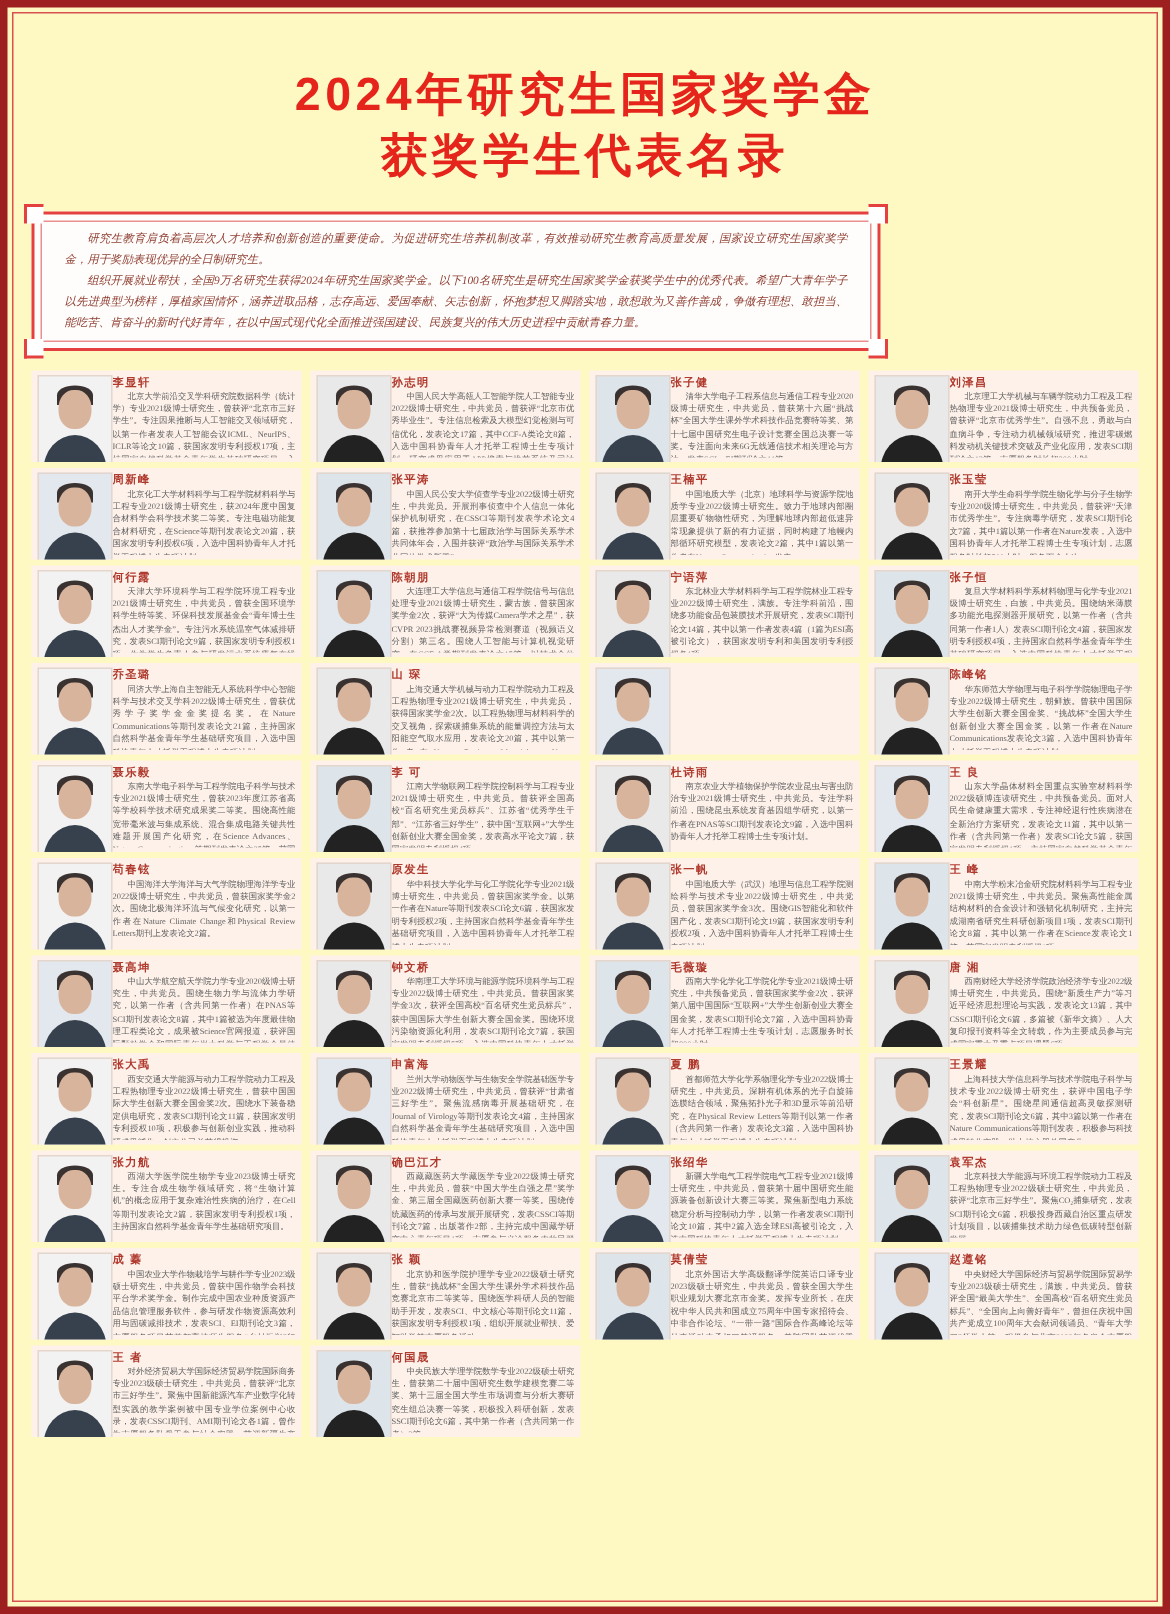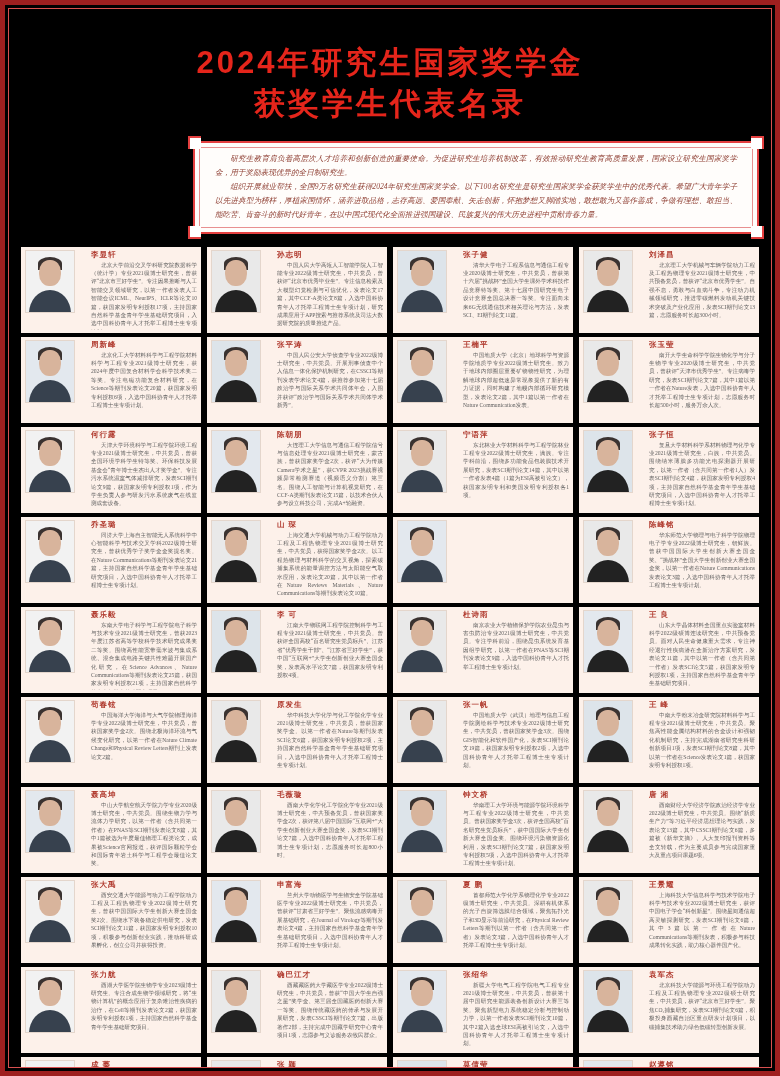--- a/index.html
+++ b/index.html
@@ -1,31 +1,31 @@
 <!DOCTYPE html>
 <html><head>
 <meta charset="utf-8">
 <style>
   * { margin:0; padding:0; box-sizing:border-box; }
   html,body { width:780px; height:1076px; background:#fff; font-family:"Liberation Sans","DejaVu Sans",sans-serif; }
   .frame {
-    width:780px; height:1076px; background:#000000;
+    width:780px; height:1076px; background:#fef9c3;
     border:5px solid #9e1f1f; padding:3px; overflow:hidden;
   }
   .frame-inner {
     width:100%; height:100%; border:1px solid #d85050; padding:8px 12px 6px 12px; overflow:hidden;
   }
   
   .title-block { text-align:center; margin-top:26px; }
   .title-line {
     color:#e5251b; font-weight:bold; font-size:31px; line-height:1.32;
     letter-spacing:3px; font-family:"Liberation Sans","DejaVu Sans",sans-serif;
   }
   
-  .intro-wrap { display:flex; justify-content:flex-end; margin-top:16px; }
+  .intro-wrap { display:flex; justify-content:flex-start; margin-top:16px; }
   .intro-box {
     position:relative; width:566px; border:2px solid #e44040; background:#fffdfb;
     padding:9px 20px 10px 20px;
   }
   .intro-box::before {
     content:""; position:absolute; left:4px; top:4px; right:4px; bottom:4px;
     border:1px solid #e89090; pointer-events:none;
   }
   .corner { position:absolute; width:13px; height:13px; border:2px solid #e44040; background:#fff; }
   .corner.tl { left:-7px; top:-7px; border-right:none; border-bottom:none; }
@@ -35,21 +35,21 @@
   .intro-box p {
     font-size:7.6px; line-height:1.85; color:#8f3f33; text-indent:2em;
     text-align:justify; font-family:"Liberation Serif","DejaVu Serif",serif; font-style:italic;
   }
   
   .grid {
     margin-top:13px; display:grid; grid-template-columns:repeat(4,1fr);
     column-gap:6px; row-gap:4px;
   }
   .entry {
-    background:#fdf1ea; height:86px; padding:3px 4px; display:flex; gap:16px; overflow:hidden;
+    background:#fdf1ea; height:61px; padding:3px 4px; display:flex; gap:0; overflow:hidden;
   }
   .photo {
     flex:0 0 50px; height:63px; position:relative; overflow:hidden; background:#e9e9e9;
     border:1px solid #e4d6cc;
   }
   .entry:nth-child(3n) .photo { background:#dde4ea; }
   .entry:nth-child(4n+1) .photo { background:#f2f2f2; }
   .entry:nth-child(5n) .photo { background:#e3e8ee; }
   .head { position:absolute; left:50%; top:9px; transform:translateX(-50%);
     width:22px; height:26px; border-radius:46%; background:#d8b49c; }
@@ -386,44 +386,44 @@
     </div>
   </div>
 
   <div class="entry">
     <div class="photo">
       <span class="hair"></span>
       <span class="head"></span>
       <span class="suit"></span>
     </div>
     <div class="txt">
+      <div class="name">钟文桥</div>
+      <div class="desc">华南理工大学环境与能源学院环境科学与工程专业2022级博士研究生，中共党员。曾获国家奖学金3次，获评全国高校“百名研究生党员标兵”，获中国国际大学生创新大赛全国金奖。围绕环境污染物资源化利用，发表SCI期刊论文7篇，获国家发明专利授权5项，入选中国科协青年人才托举工程博士生专项计划。</div>
+    </div>
+  </div>
+
+  <div class="entry">
+    <div class="photo">
+      <span class="hair"></span>
+      <span class="head"></span>
+      <span class="suit"></span>
+    </div>
+    <div class="txt">
       <div class="name">毛薇璇</div>
       <div class="desc">西南大学化学化工学院化学专业2021级博士研究生，中共预备党员，曾获国家奖学金2次，获评第八届中国国际“互联网+”大学生创新创业大赛全国金奖，发表SCI期刊论文7篇，入选中国科协青年人才托举工程博士生专项计划，志愿服务时长超800小时。</div>
     </div>
   </div>
 
   <div class="entry">
     <div class="photo">
       <span class="hair"></span>
       <span class="head"></span>
       <span class="suit"></span>
     </div>
     <div class="txt">
-      <div class="name">钟文桥</div>
-      <div class="desc">华南理工大学环境与能源学院环境科学与工程专业2022级博士研究生，中共党员。曾获国家奖学金3次，获评全国高校“百名研究生党员标兵”，获中国国际大学生创新大赛全国金奖。围绕环境污染物资源化利用，发表SCI期刊论文7篇，获国家发明专利授权5项，入选中国科协青年人才托举工程博士生专项计划。</div>
-    </div>
-  </div>
-
-  <div class="entry">
-    <div class="photo">
-      <span class="hair"></span>
-      <span class="head"></span>
-      <span class="suit"></span>
-    </div>
-    <div class="txt">
       <div class="name">唐 湘</div>
       <div class="desc">西南财经大学经济学院政治经济学专业2022级博士研究生，中共党员。围绕“新质生产力”等习近平经济思想理论与实践，发表论文13篇，其中CSSCI期刊论文6篇，多篇被《新华文摘》、人大复印报刊资料等全文转载，作为主要成员参与完成国家重大及重点项目课题6项。</div>
     </div>
   </div>
 
   <div class="entry">
     <div class="photo">
       <span class="hair"></span>
       <span class="head"></span>
       <span class="suit"></span>

